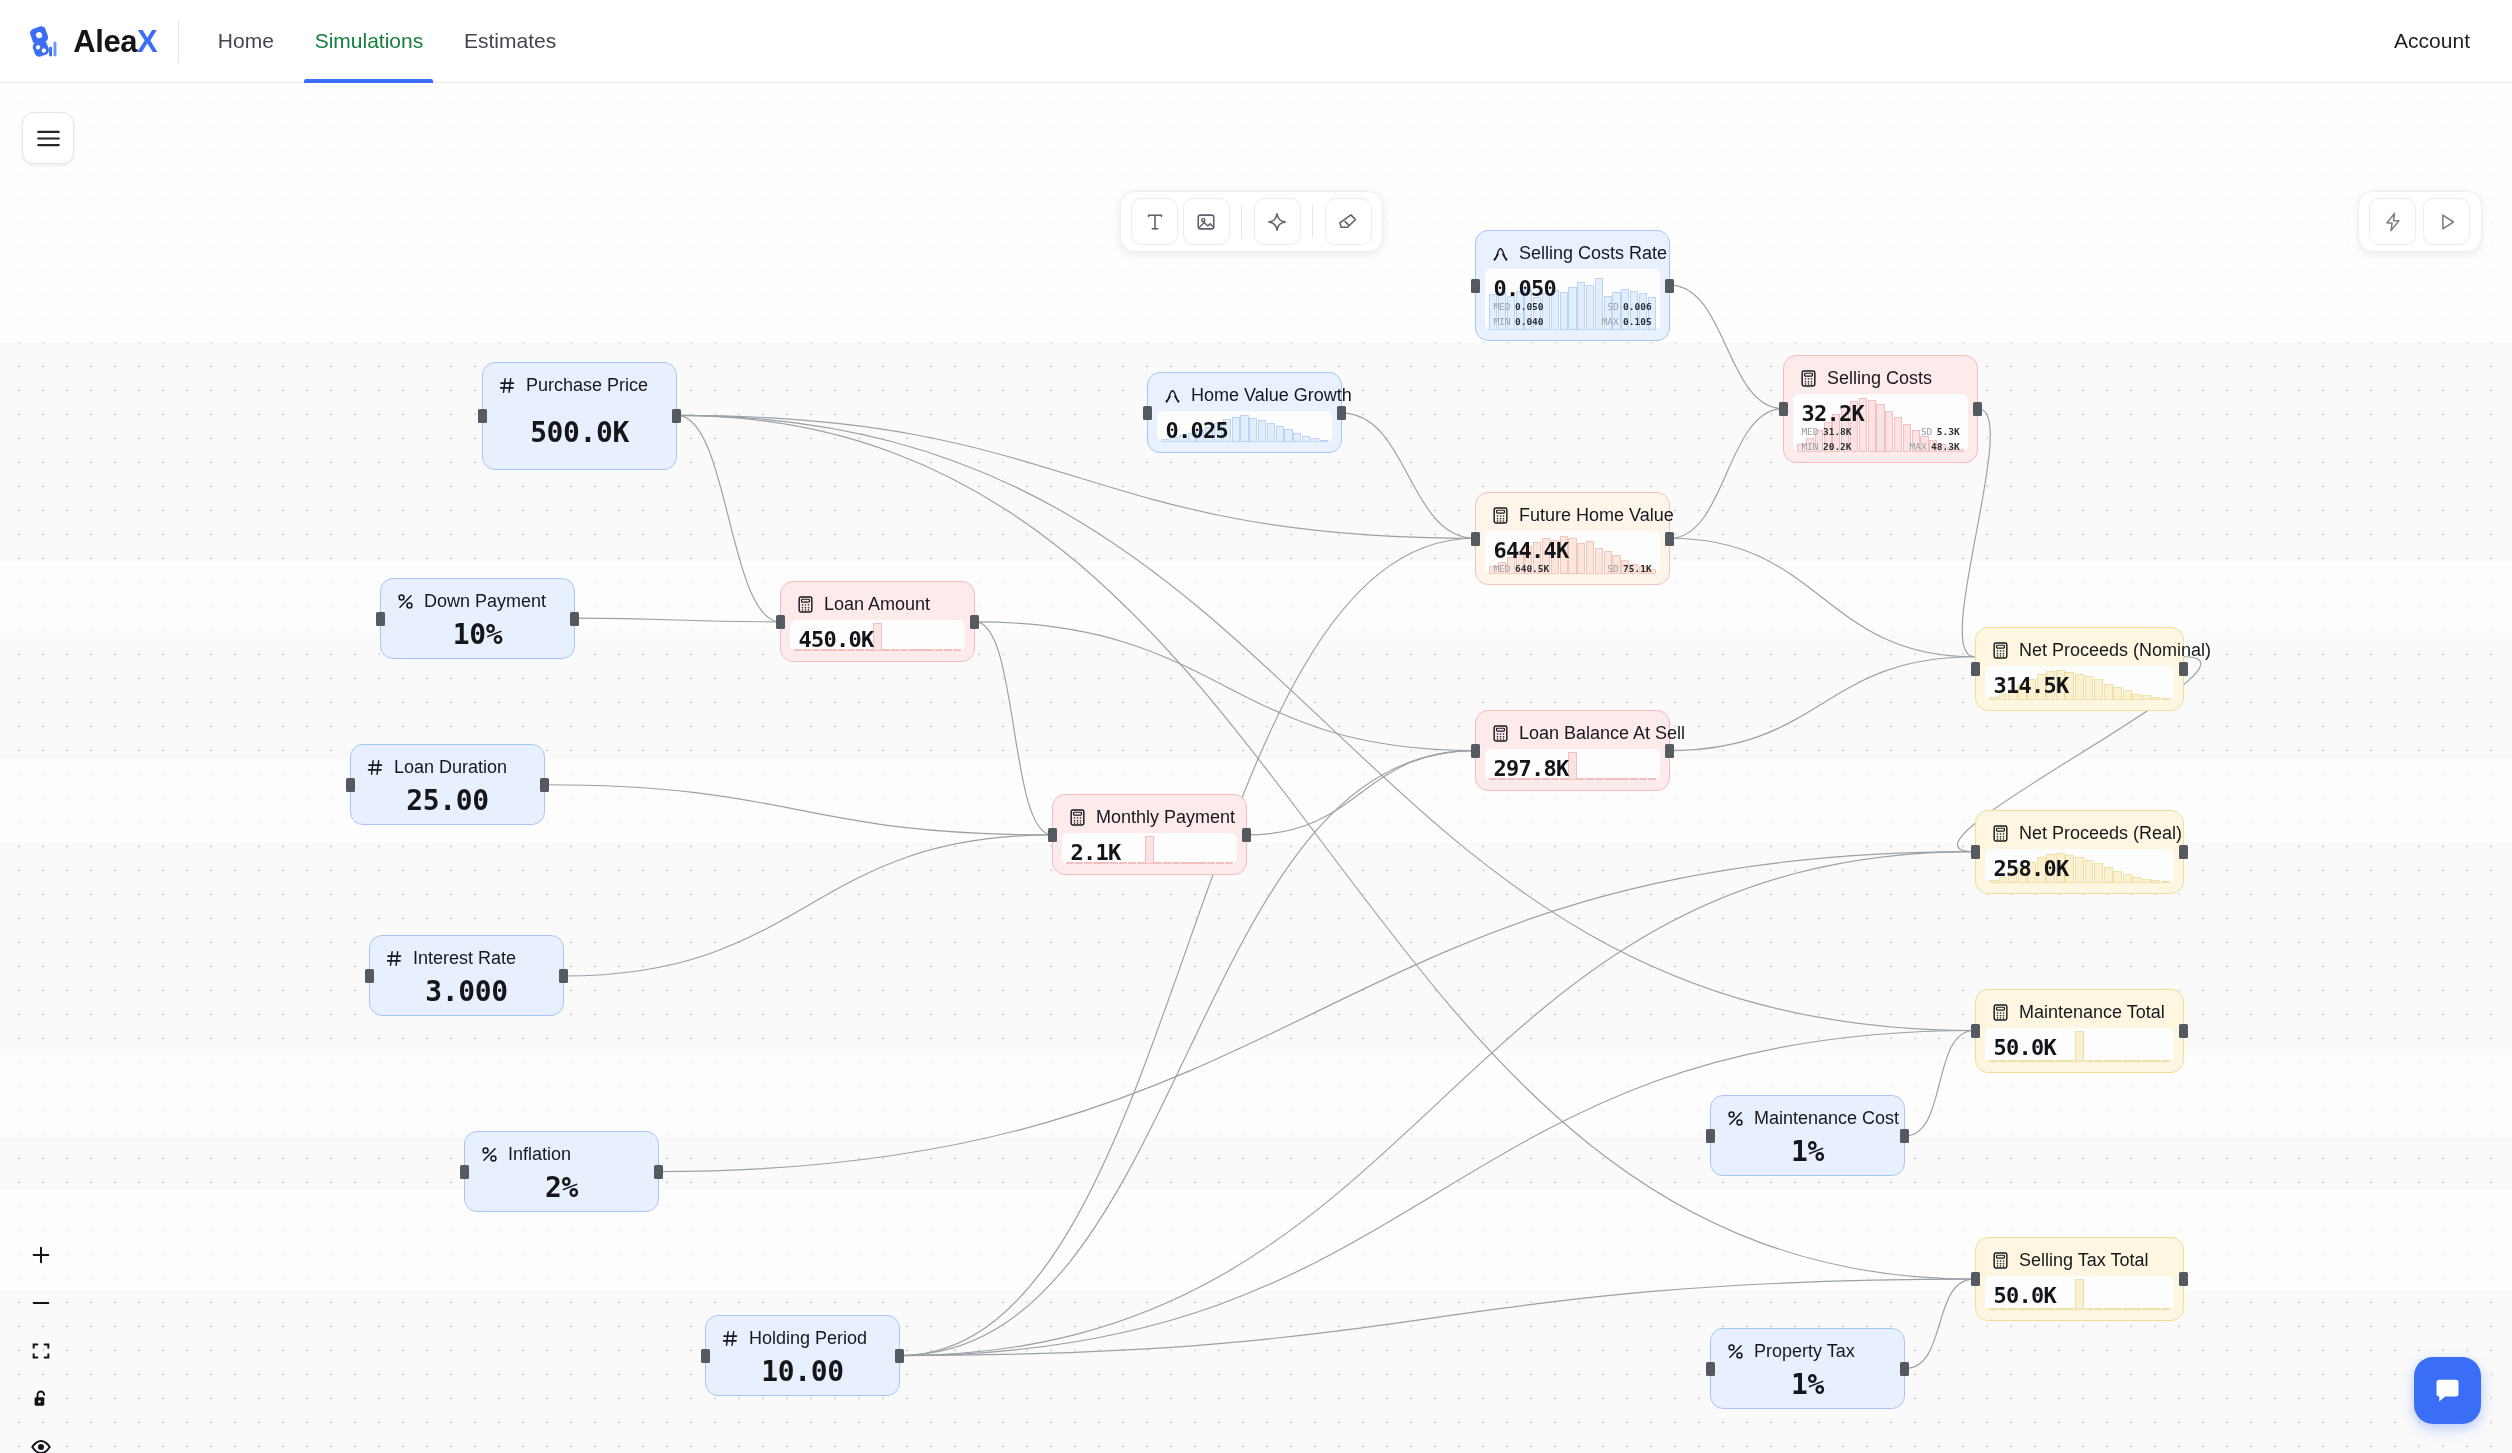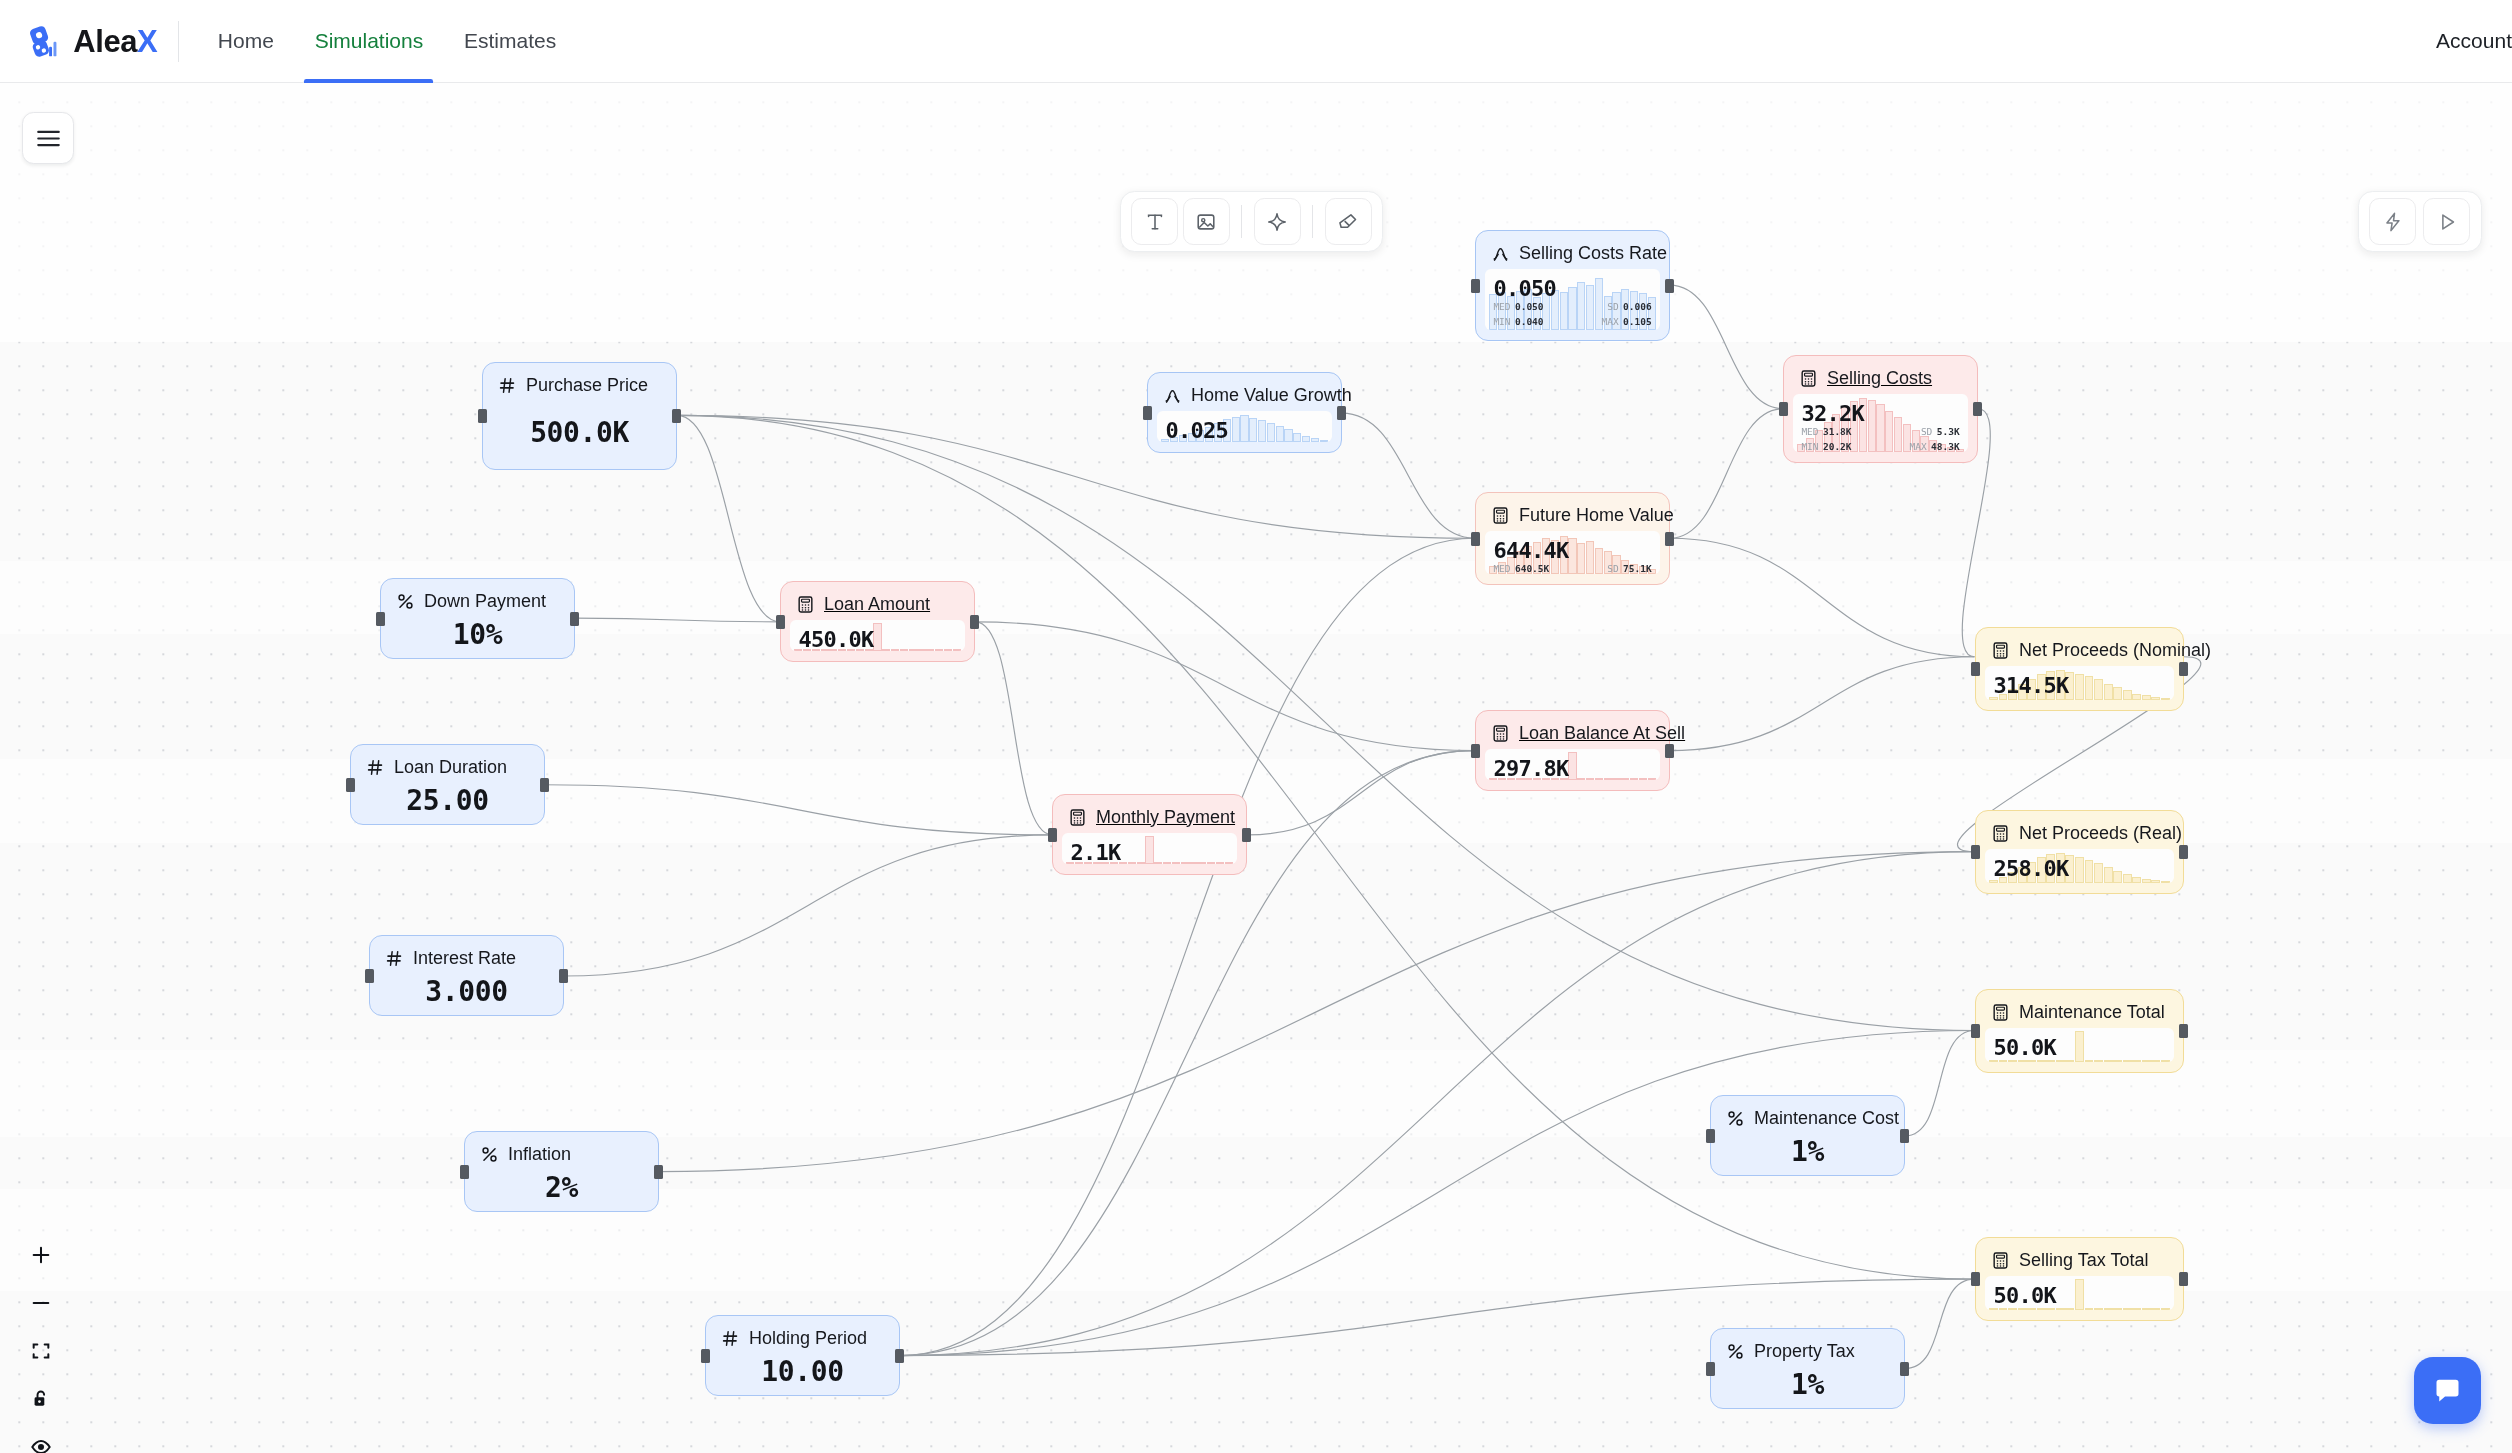--- a/index.html
+++ b/index.html
@@ -31,21 +31,21 @@
   .nav-item {
     position: relative; height: 83px; display: flex; align-items: center;
     padding: 0 20.4px; font-size: 21px; color: #42474f; cursor: pointer;
     white-space: nowrap;
   }
   .nav-item.active { color: #15803d; }
   .nav-item.active::after {
     content: ""; position: absolute; left: 10.2px; right: 10.2px; bottom: 0;
     height: 3.6px; background: #3b6ef6; border-radius: 2.2px 2.2px 0 0;
   }
-  .nav-right { margin-left: auto; }
+  .nav-right { margin-left: auto; padding-right: 42px; }
   .account-link { font-size: 21px; color: #1c2026; cursor: pointer; }
 
   
   .canvas {
     position: absolute; top: 83px; left: 0;
     width: 2512px; height: 1370px;
     background-color: #fafafa;
     background-image: radial-gradient(#d6d8dc 1.2px, transparent 1.2px);
     background-size: 24px 24px;
     background-position: 7.3px 7.3px;
@@ -130,21 +130,21 @@
     display: flex; align-items: center; justify-content: center;
     height: calc(100% - 33px);
     font-family: "DejaVu Sans Mono", monospace;
     font-weight: 700; font-size: 28px; color: #14161a;
     letter-spacing: -0.4px;
   }
 
   
   .node.dist { background: #e9f1fe; border: 1.5px solid #a6c5f4; }
   
-  .node.calc-pink { background: #fdeaea; border: 1.5px solid #f4bcbc; text-decoration: underline; }
+  .node.calc-pink { background: #fdeaea; border: 1.5px solid #f4bcbc; }
   
   .node.calc-cream { background: #fdf6e0; border: 1.5px solid #f2dc97; }
   
   .node.calc-mix { background: #fdf4ea; border: 1.5px solid #f3c3bb; }
 
   .hist-wrap {
     position: relative; margin: 5.8px 8.7px 8.7px 8.7px;
     height: calc(100% - 48px); border-radius: 5.8px; overflow: hidden;
     background: #fdfdfd;
   }

